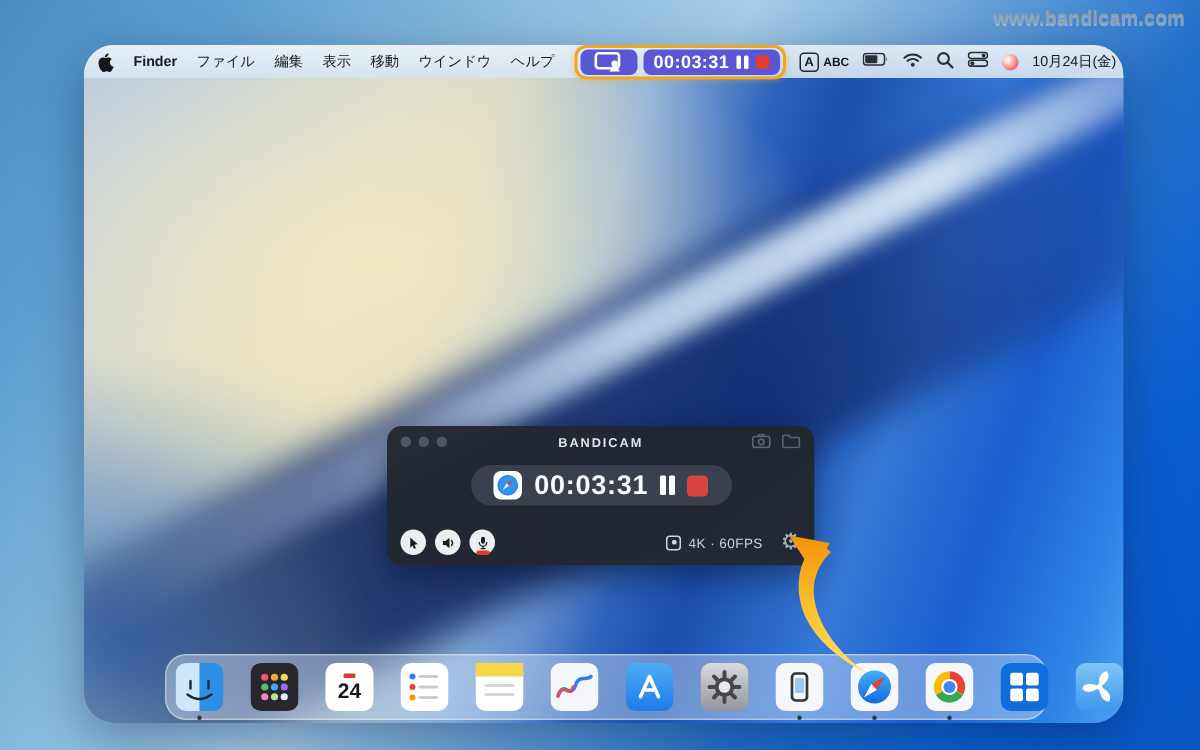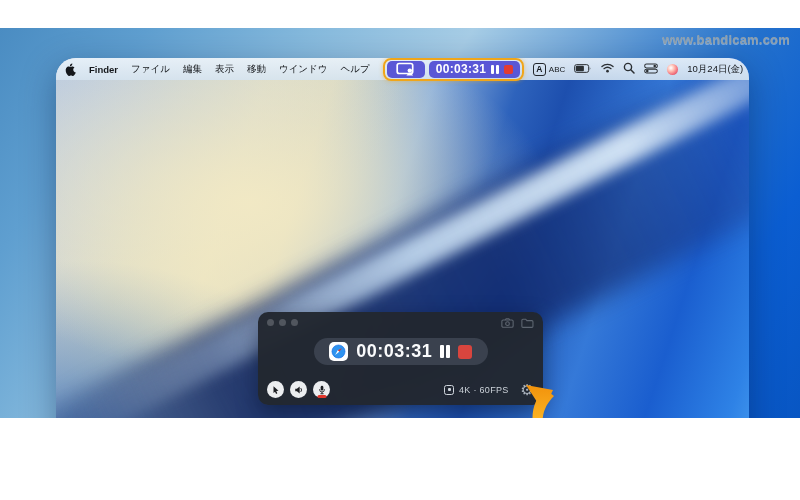--- a/index.html
+++ b/index.html
@@ -1,20 +1,20 @@
 <!DOCTYPE html>
 <html><head>
 <meta charset="utf-8">
 <style>
   * { margin:0; padding:0; box-sizing:border-box; }
   html,body { width:800px; height:500px; overflow:hidden; }
   body { font-family:"Liberation Sans","DejaVu Sans",sans-serif; }
 
-  .stage { position:relative; width:800px; height:390px; overflow:hidden;
-    background:linear-gradient(123deg,#4a8cc2 0%,#5f9fd0 14%,#86badd 30%,#a7cde6 45%,#6aa2d8 58%,#2471cc 72%,#0b5ed2 86%,#0856c3 100%);margin-top:28px; }
+  .stage { position:relative; width:800px; height:500px; overflow:hidden;
+    background:linear-gradient(123deg,#4a8cc2 0%,#5f9fd0 14%,#86badd 30%,#a7cde6 45%,#6aa2d8 58%,#2471cc 72%,#0b5ed2 86%,#0856c3 100%); }
 
   .watermark { position:absolute; top:4px; right:10px; font-size:13px; font-weight:bold;
     color:#8fa0ad; text-shadow:0 1px 0 rgba(255,255,255,.35); letter-spacing:.2px; z-index:20; }
 
   
   .screen { position:absolute; left:56px; top:30px; width:693px; height:452px;
     border-radius:20px; overflow:hidden; box-shadow:0 10px 34px rgba(0,25,70,.4); }
   .wall { position:absolute; inset:0;
     background:
       radial-gradient(ellipse 430px 250px at 28% 32%, rgba(242,233,196,.95), rgba(242,233,196,0) 70%),
@@ -44,21 +44,21 @@
   .pill.icon-pill { width:38px; }
   .pill.timer-pill { padding:0 7px; gap:5px; }
   .mb-timer { color:#fff; font-size:12px; font-weight:bold; letter-spacing:.3px; }
   .pausebars { display:flex; gap:2.5px; }
   .pausebars i { width:2.6px; height:9px; background:#fff; border-radius:1px; }
   .stopsq { width:9px; height:9px; background:#e23b32; border-radius:2px; }
 
   .ime { display:flex; align-items:center; gap:3px; }
   .ime-a { width:13px; height:13px; border:1.3px solid #23272c; border-radius:3px;
     font-size:8.5px; font-weight:bold; display:flex; align-items:center; justify-content:center; }
-  .ime-abc { font-size:8px; font-weight:normal; }
+  .ime-abc { font-size:8px; font-weight:bold; }
   .bandi-dot { width:11px; height:11px; border-radius:50%;
     background:radial-gradient(circle at 35% 35%, #fff3f0 8%, #ffb3a8 38%, #ef6a7a 68%, #c04858 95%); }
   .clock { display:flex; gap:20px; font-size:9.5px; white-space:nowrap; }
 
   
   .panel { position:absolute; left:202px; top:254px; width:285px; height:93px; z-index:6;
     background:rgba(34,39,47,.97); border-radius:10px; box-shadow:0 8px 22px rgba(0,10,30,.45); }
   .ptitle { position:relative; height:21px; display:flex; align-items:center; padding:0 9px; }
   .tl-dots { display:flex; gap:5px; }
   .tl-dots i { width:7px; height:7px; border-radius:50%; background:#51565e; }
@@ -204,20 +204,21 @@
 
         <span class="clock">
           <span>10月24日(金)</span>
           <span>10:16</span>
         </span>
       </div>
     </div>
 
     <div class="panel">
       <div class="ptitle">
+        <span class="ptitle-text">BANDICAM</span>
         <span class="tl-dots">
             <i></i>
             <i></i>
             <i></i>
           </span>
         <span class="ptr">
           <span>
             <svg viewBox="0 0 14 11" width="13" height="10">
               <rect x="0.8" y="2.2" width="12.4" height="8" rx="1.5" fill="none" stroke="#5d6570" stroke-width="1.2"></rect>
               <path d="M4.5,2.2 L5.5,0.8 h3 L9.5,2.2" fill="none" stroke="#5d6570" stroke-width="1.2"></path>

